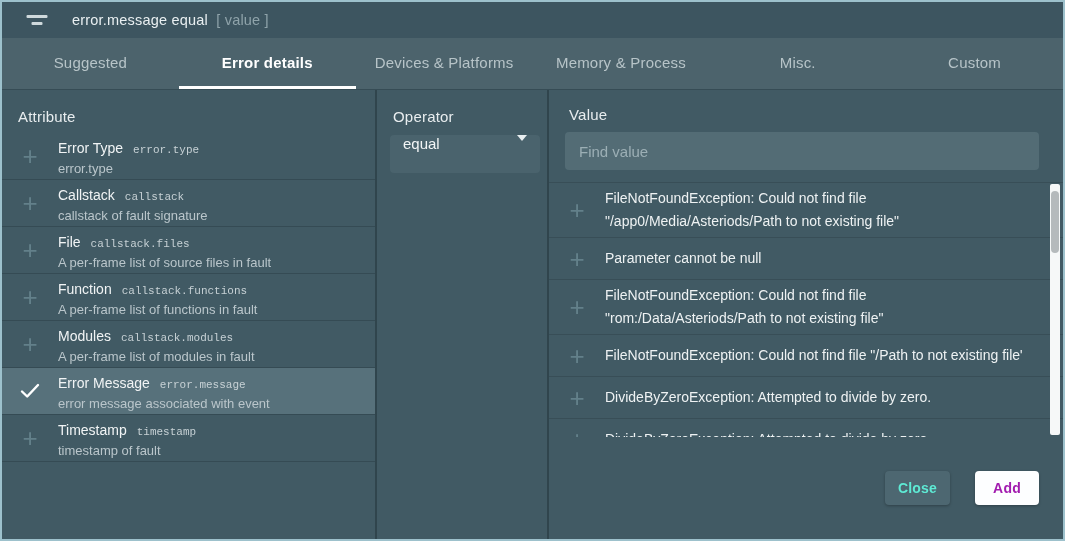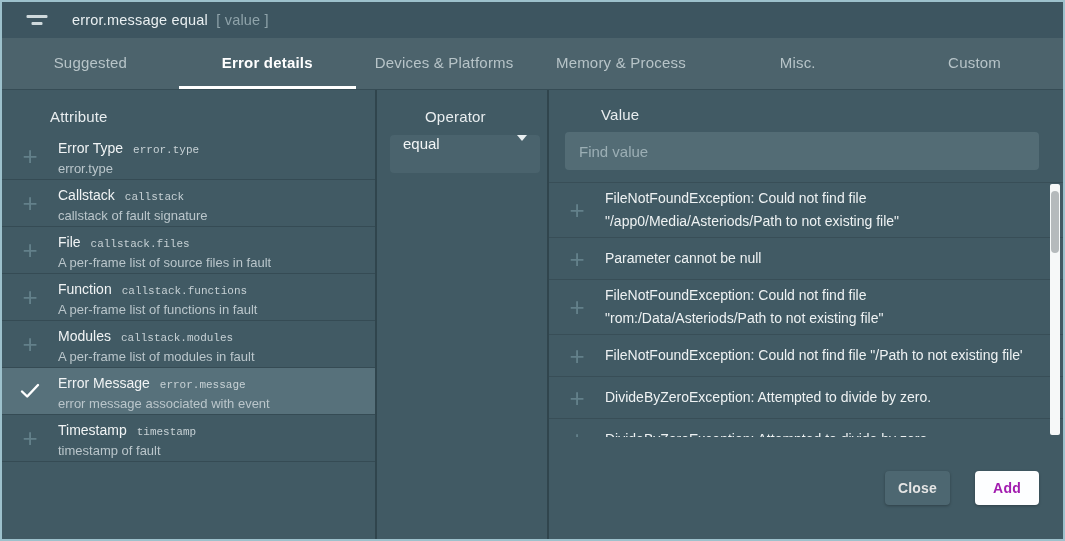--- a/index.html
+++ b/index.html
@@ -73,21 +73,21 @@
 
   
   .main { flex: 1; display: flex; min-height: 0; }
 
   .attr-panel {
     width: 375px; flex: 0 0 375px;
     border-right: 2px solid #30454d;
     display: flex; flex-direction: column;
   }
   .panel-header {
-    font-size: 15px; color: #e8edef; letter-spacing: .2px; margin-left: 32px;
+    font-size: 15px; color: #e8edef; letter-spacing: .2px;
   }
   .attr-panel .panel-header { padding: 18px 0 8px 16px; }
 
   .attr-row {
     height: 47px; flex: 0 0 47px;
     display: flex;
     border-bottom: 1px solid #354b54;
     cursor: pointer;
   }
   .attr-row.selected { background: #57717b; }
@@ -186,21 +186,21 @@
   .btn {
     height: 34px; min-width: 64px;
     border: none; border-radius: 4px;
     font-family: "Liberation Sans", sans-serif;
     font-size: 14px; font-weight: 700;
     padding: 0 13px;
     cursor: pointer;
     letter-spacing: .2px;
     box-shadow: 0 1px 3px rgba(0,0,0,.28);
   }
-  .btn-close { background: #4d6771; color: #e5e5e5; }
+  .btn-close { background: #4d6771; color: #5eead4; }
   .btn-add   { background: #fdfeff; color: #a21caf; margin-left: 8px; }
 </style>
 </head>
 <body>
 
 <div class="frame">
 
   <div class="topbar">
     <span class="filter-icon">
       <span class="bar1"></span>

